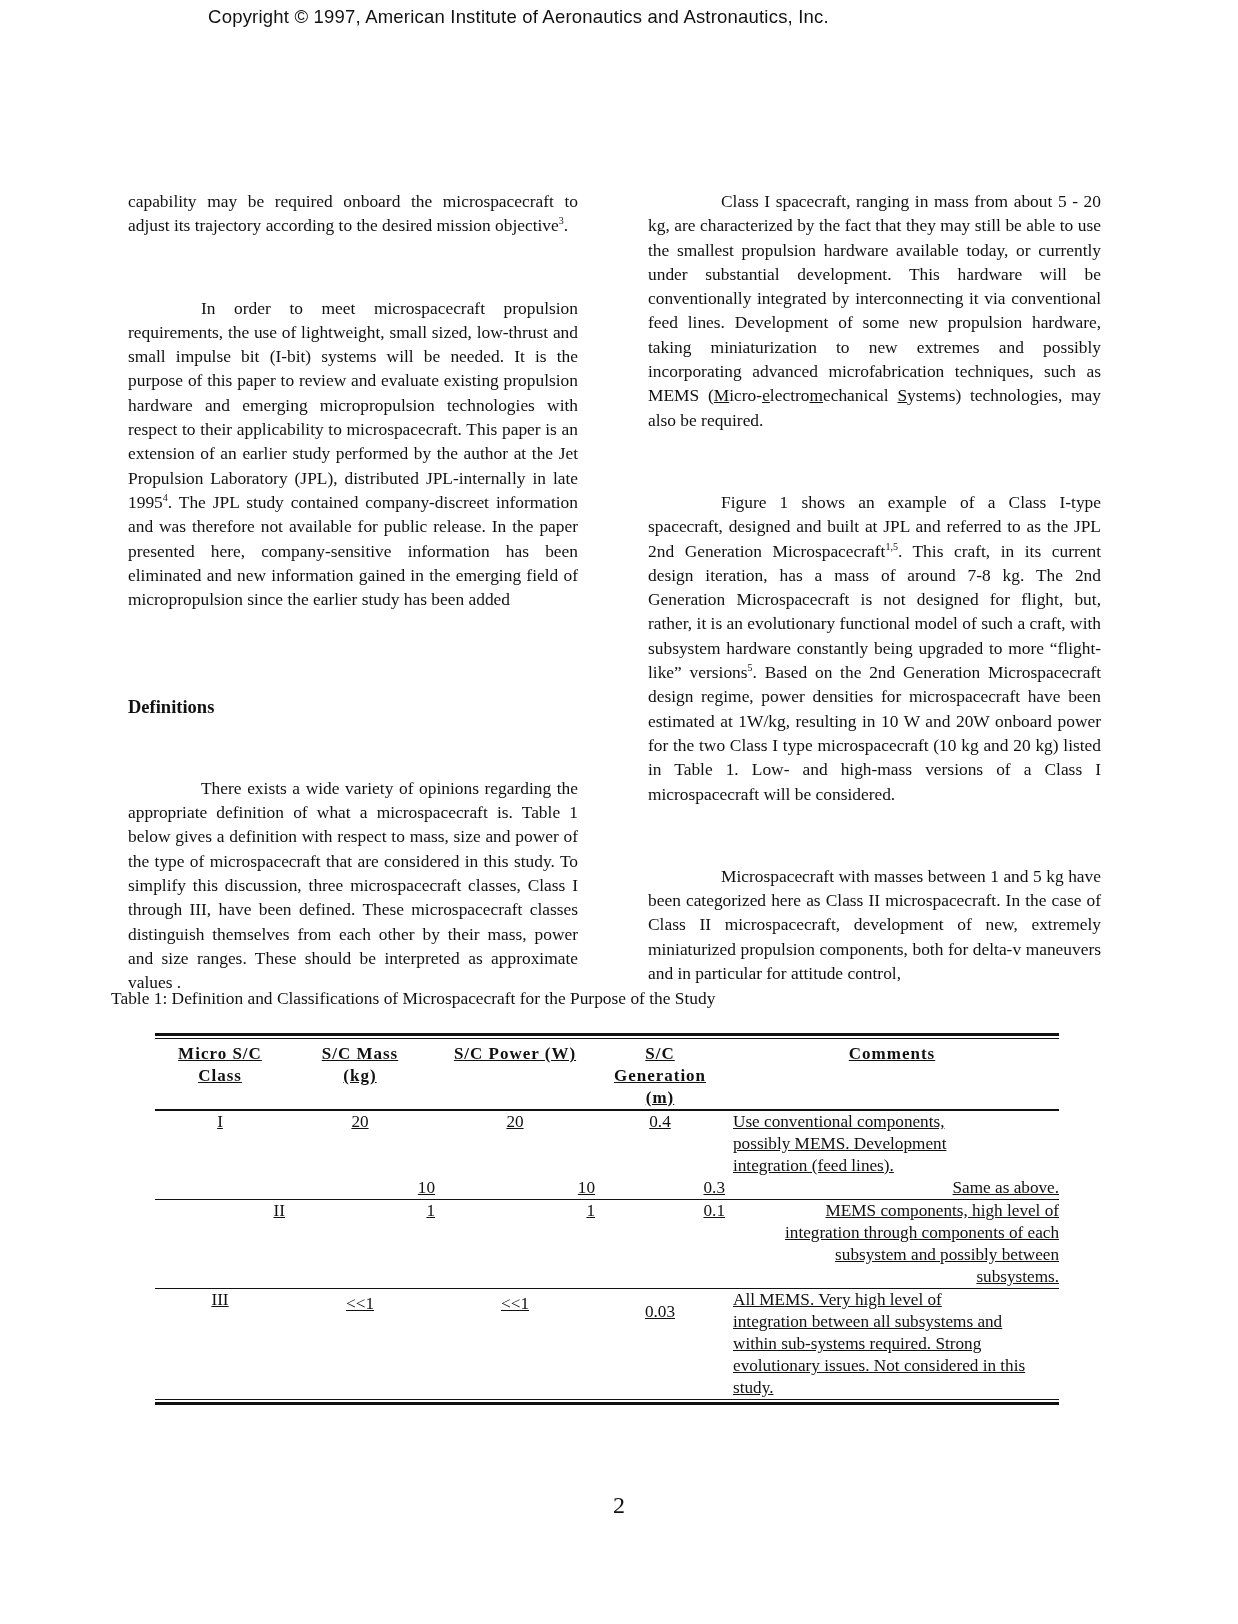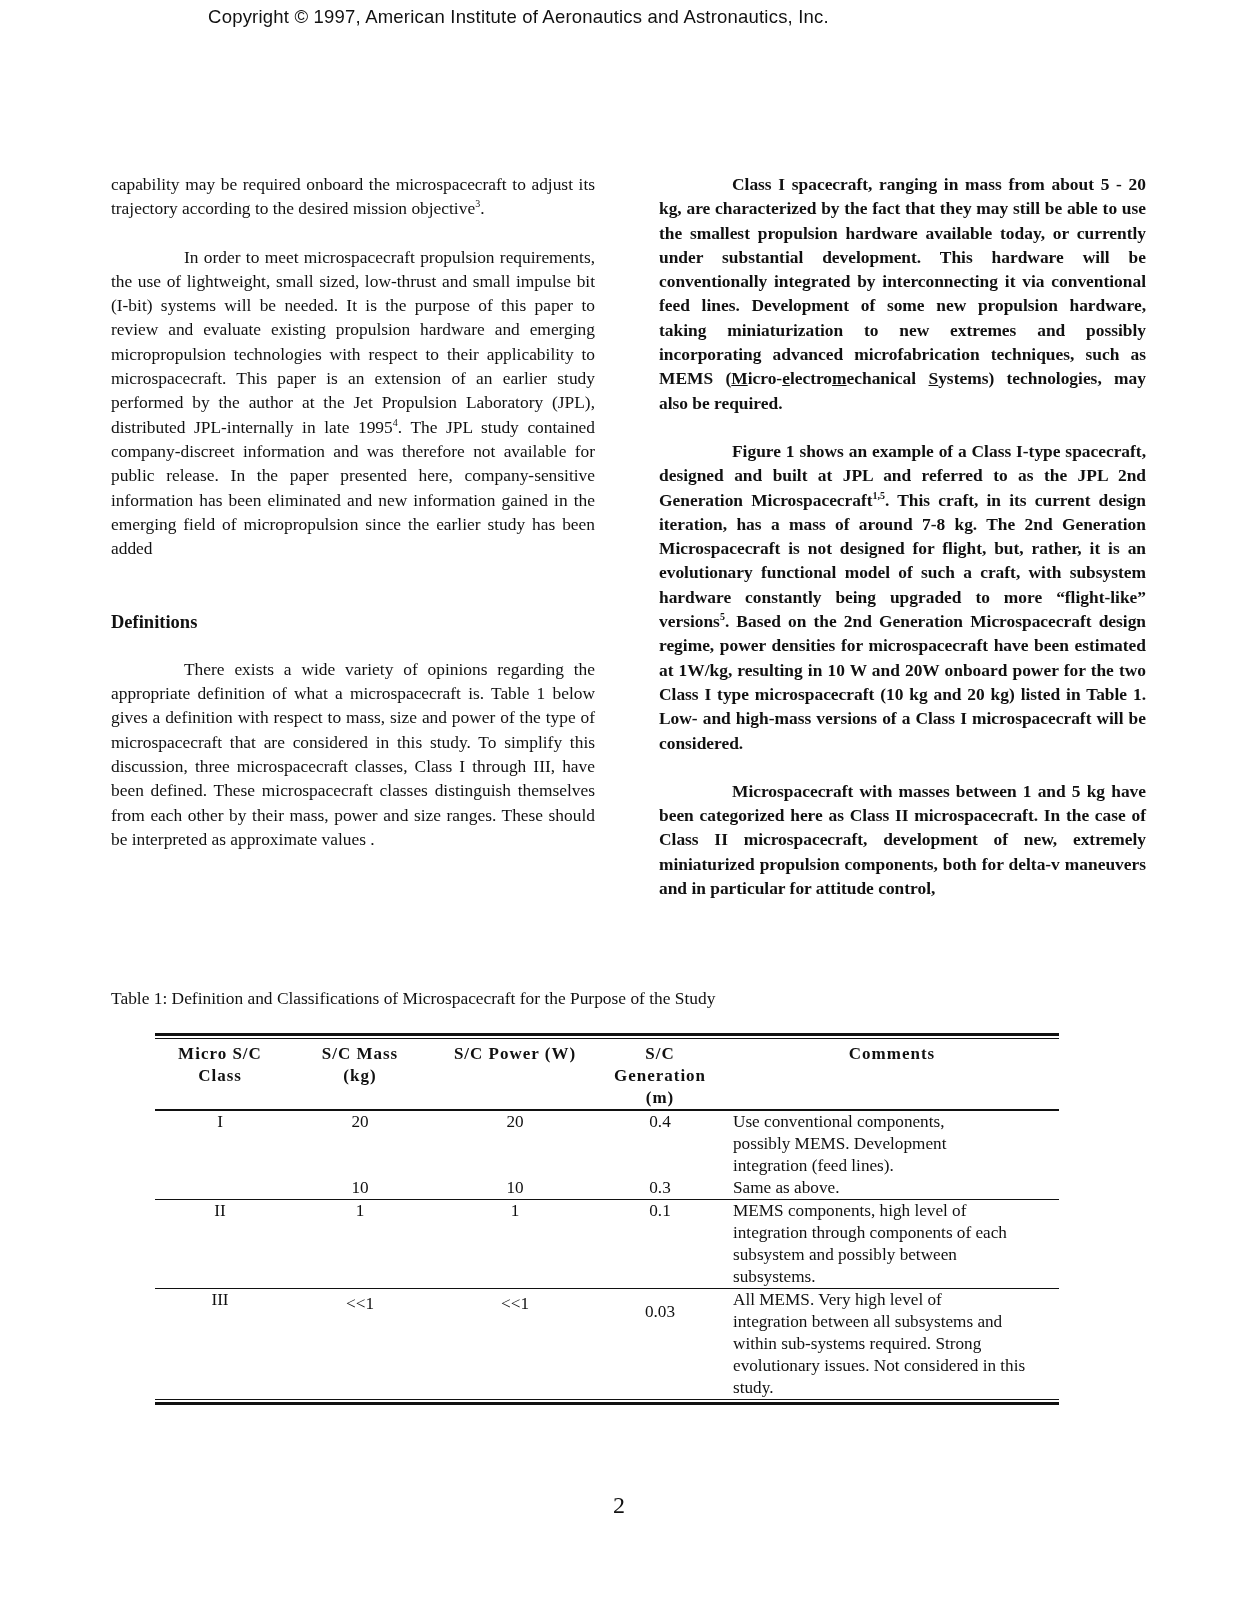--- a/index.html
+++ b/index.html
@@ -1,37 +1,37 @@
 <!DOCTYPE html>
 <html><head>
 <meta charset="utf-8">
 <style>
   html, body { margin: 0; padding: 0; background: #ffffff; }
   body { width: 1238px; height: 1624px; position: relative; overflow: hidden; color: #111; }
   .copyright { position: absolute; top: 6px; left: 0; width: 1037px; text-align: center;
     font-family: "Liberation Sans", sans-serif; font-size: 18.5px; color: #111; letter-spacing: 0.2px; }
   .col { position: absolute; font-family: "Liberation Serif", serif; font-size: 17.4px; line-height: 24.3px; text-align: justify; }
   .col-left { left: 111px; top: 172px; width: 484px; }
-  .col-right { left: 659px; top: 172px; width: 487px; font-weight: bold; }
-  .col p { margin: 0; }
+  .col-right { left: 631px; top: 172px; width: 487px; }
+  .col p { margin: 17px; }
   .col p.indent { text-indent: 73px; }
   .gap { height: 24px; }
   .heading { font-weight: bold; font-size: 18.5px; margin: 0; }
   sup { font-size: 10px; line-height: 0; vertical-align: 7px; }
   .u { text-decoration: underline; }
   .caption { position: absolute; left: 111px; top: 988px; font-family: "Liberation Serif", serif; font-size: 17.4px; }
   .tbl-wrap { position: absolute; left: 155px; top: 1033px; width: 904px; }
   .dbl { border-top: 3px solid #111; border-bottom: 1.5px solid #111; height: 2px; }
-  table { width: 100%; border-collapse: collapse; font-family: "DejaVu Serif", serif; font-size: 15.6px; }
+  table { width: 100%; border-collapse: collapse; font-family: "DejaVu Serif", serif; font-size: 15.6px; text-decoration: underline; }
   th { font-family: "Liberation Serif", serif; font-weight: bold; font-size: 17px; letter-spacing: 1px; vertical-align: top; text-align: center; padding: 4px 0 0 0; line-height: 22px; }
   td { vertical-align: top; padding: 0; line-height: 22px; font-family: "Liberation Serif", serif; font-size: 17.2px; }
   td.c { text-align: center; }
   td.cmt { padding-left: 8px; }
   tr.hdr th { border-bottom: 2px solid #111; }
-  tr.sep td { border-bottom: 1.5px solid #111; }
+  tr.sep td { border-bottom: 1.5px solid #111; text-align: right; }
   .pageno { position: absolute; top: 1492px; left: 0; width: 1238px; text-align: center; font-family: "Liberation Serif", serif; font-size: 24px; }
 </style>
 </head>
 <body>
 
 <div class="copyright">Copyright © 1997, American Institute of Aeronautics and Astronautics, Inc.</div>
 
 <div class="col col-left">
   <p><span>capability may be required onboard the microspacecraft to adjust its trajectory according to the desired mission objective</span><sup>3</sup><span>.</span></p>
   <div class="gap"></div>

